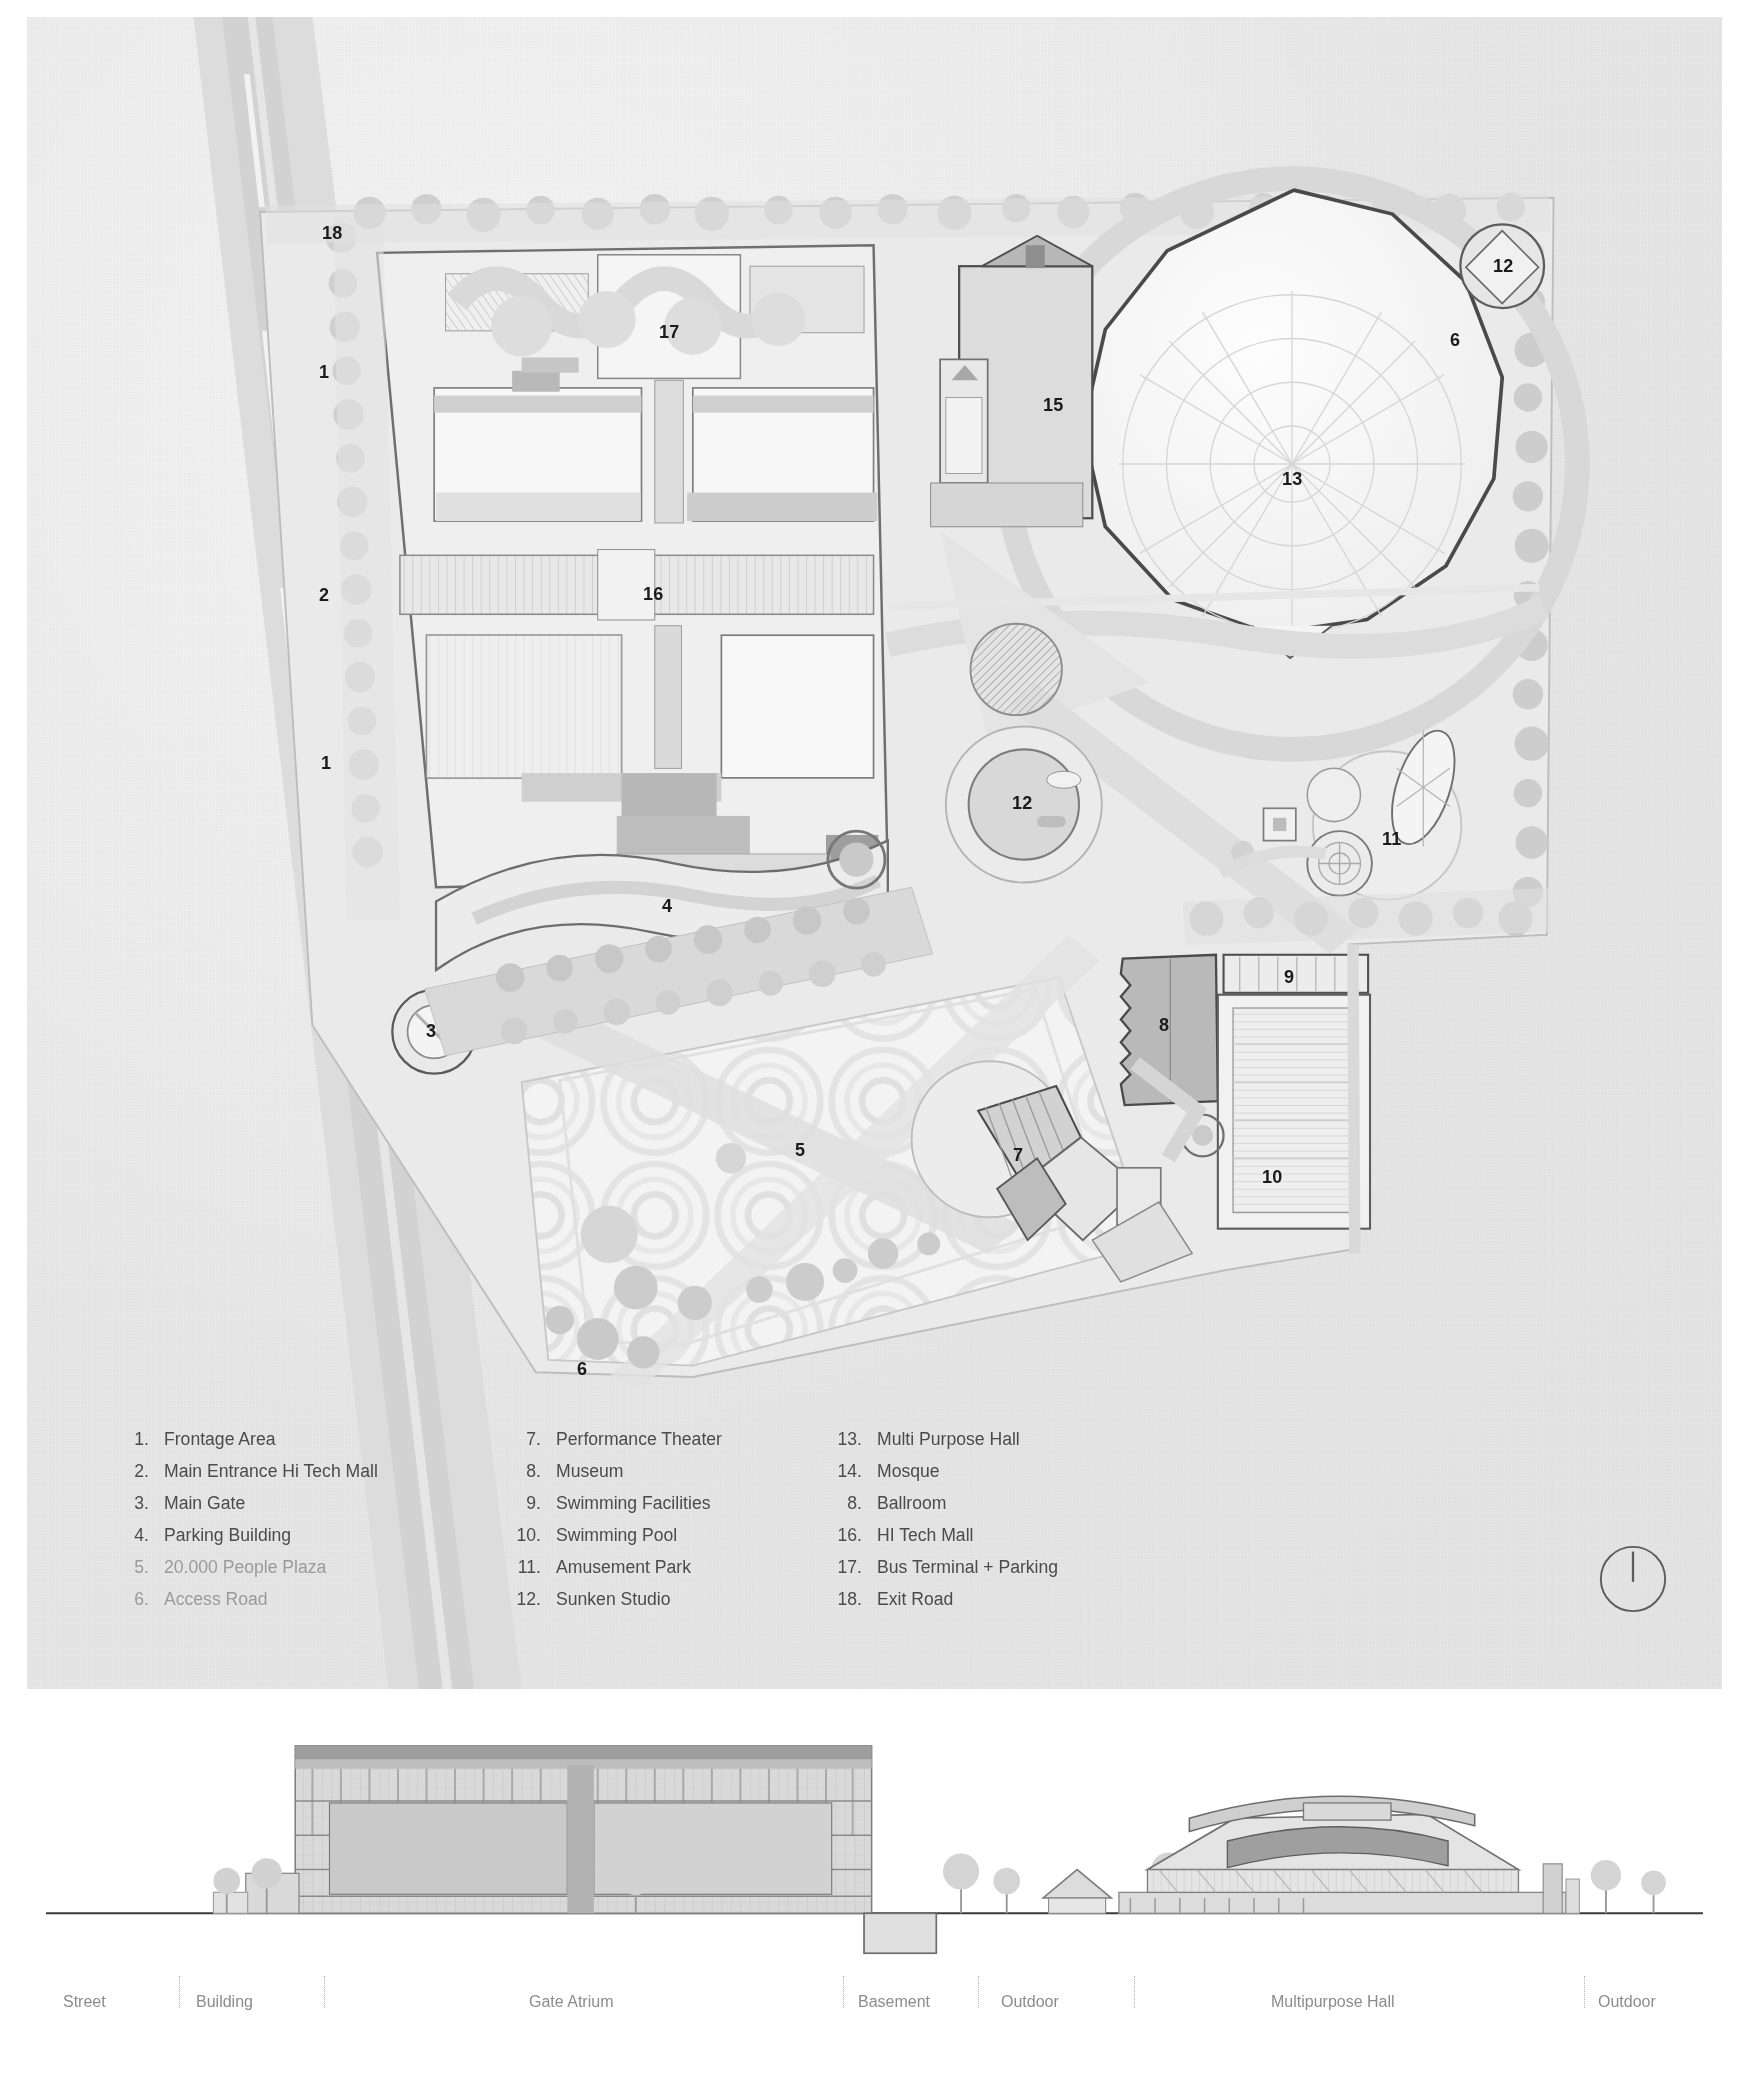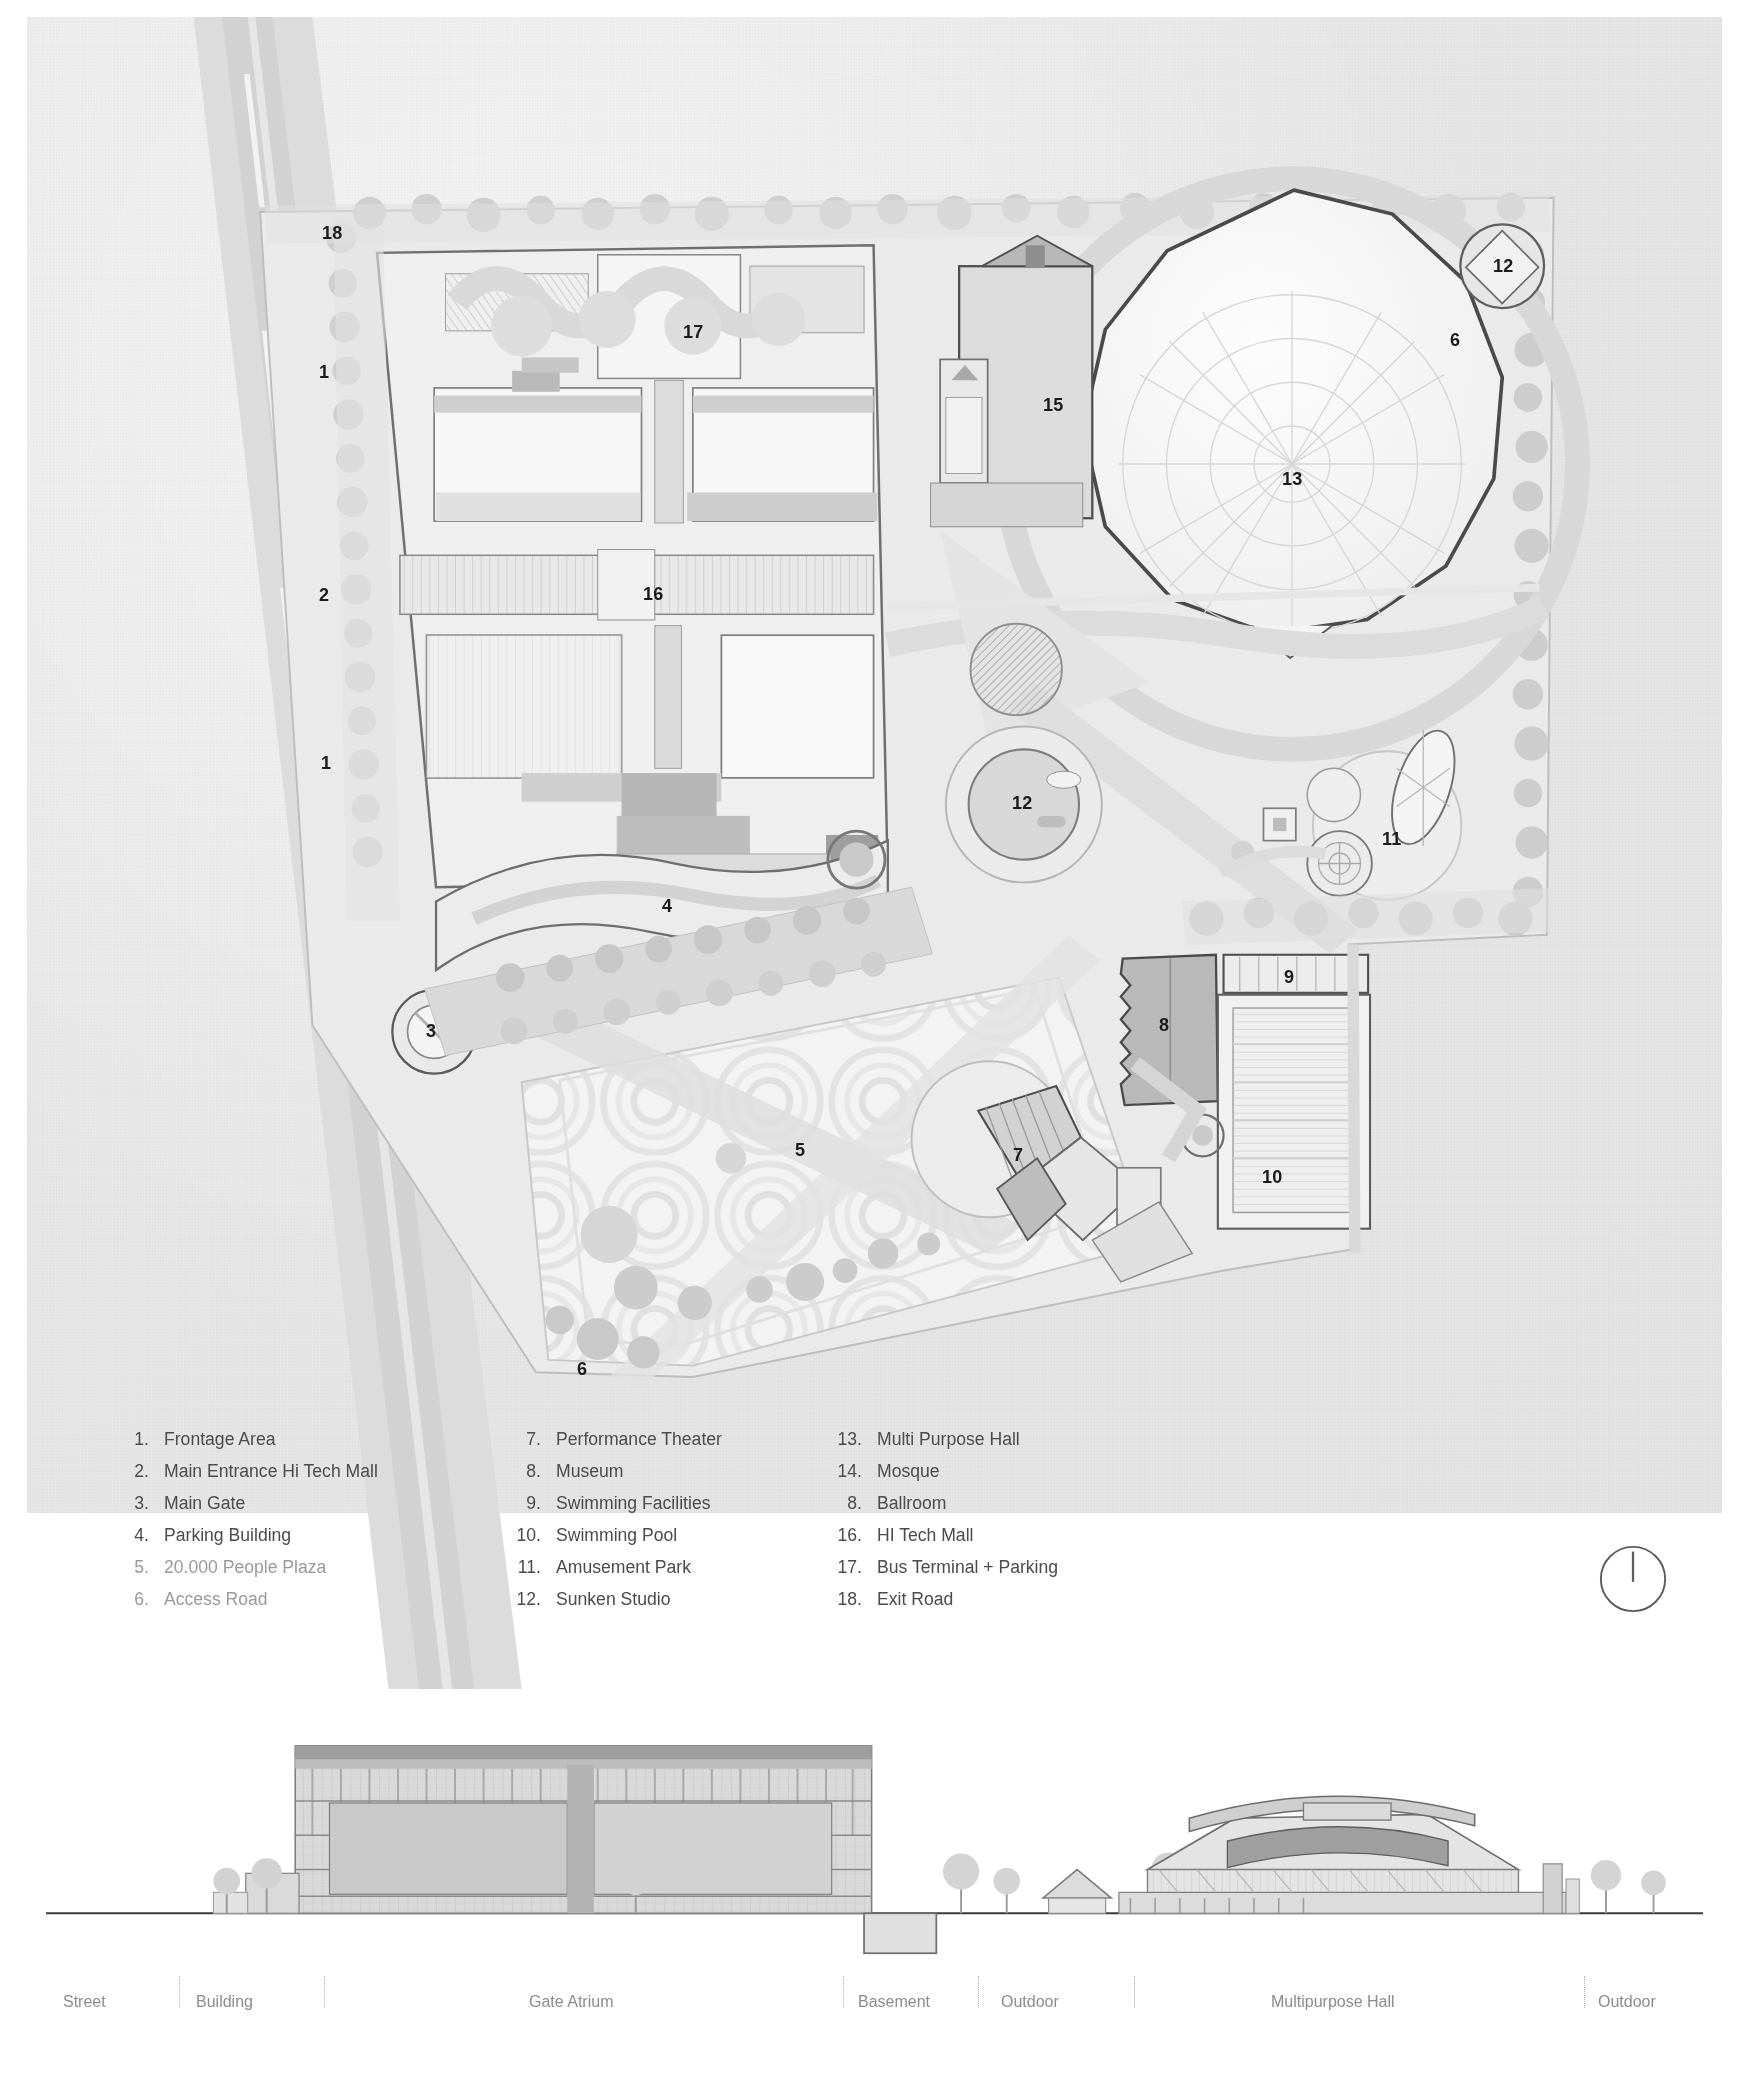--- a/index.html
+++ b/index.html
@@ -1,20 +1,20 @@
 <!DOCTYPE html>
 <html style="font-size:15px"><head>
 <meta charset="utf-8">
 <style>
   html,body{margin:0;padding:0;background:#ffffff;}
   body{width:1748px;height:2090px;font-family:"Liberation Sans",sans-serif;position:relative;overflow:hidden;}
 
   
   #plan-sheet{
-    position:absolute;left:27px;top:17px;width:1695px;height:1496px;
+    position:absolute;left:27px;top:17px;width:1695px;height:1672px;
     background:
       radial-gradient(circle at 30% 25%, rgba(255,255,255,.55), rgba(0,0,0,0) 60%),
       linear-gradient(135deg,#e9e9e9 0%,#e6e6e6 50%,#e4e4e4 100%);
     text-decoration: underline;
   }
   
   #plan-sheet:before{
     content:"";position:absolute;inset:0;
     background-image:
       repeating-linear-gradient(0deg, rgba(0,0,0,.012) 0 1px, rgba(255,255,255,0) 1px 2.9px),
@@ -393,21 +393,21 @@
 
     <g fill="#c9c9c9">
       <circle cx="600" cy="1390" r="22"></circle>
         <circle cx="648" cy="1404" r="17"></circle>
       <circle cx="560" cy="1370" r="15"></circle>
     </g>
   </svg>
 
   <div class="num" style="left:295px;top:207px">18</div>
   <div class="num" style="left:292px;top:346px">1</div>
-  <div class="num" style="left:656px;top:306px">17</div>
+  <div class="num" style="left:632px;top:306px">17</div>
   <div class="num" style="left:1016px;top:379px">15</div>
   <div class="num" style="left:1466px;top:240px">12</div>
   <div class="num" style="left:1423px;top:314px">6</div>
   <div class="num" style="left:1255px;top:453px">13</div>
   <div class="num" style="left:292px;top:569px">2</div>
   <div class="num" style="left:616px;top:568px">16</div>
   <div class="num" style="left:294px;top:737px">1</div>
   <div class="num" style="left:985px;top:777px">12</div>
   <div class="num" style="left:1355px;top:813px">11</div>
   <div class="num" style="left:635px;top:880px">4</div>

